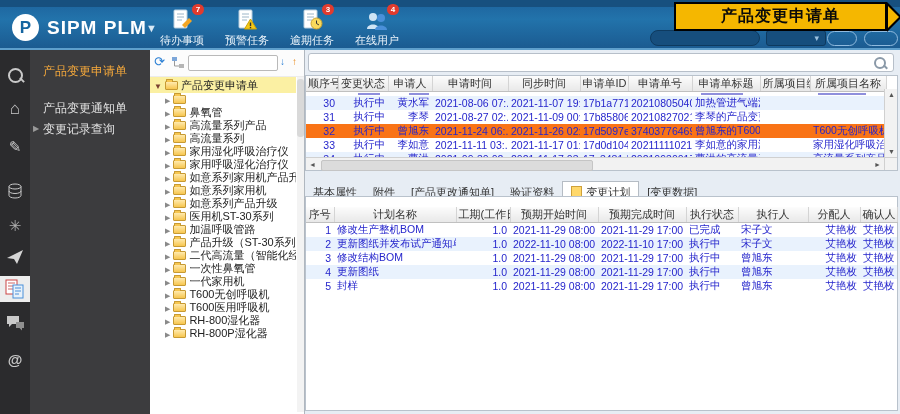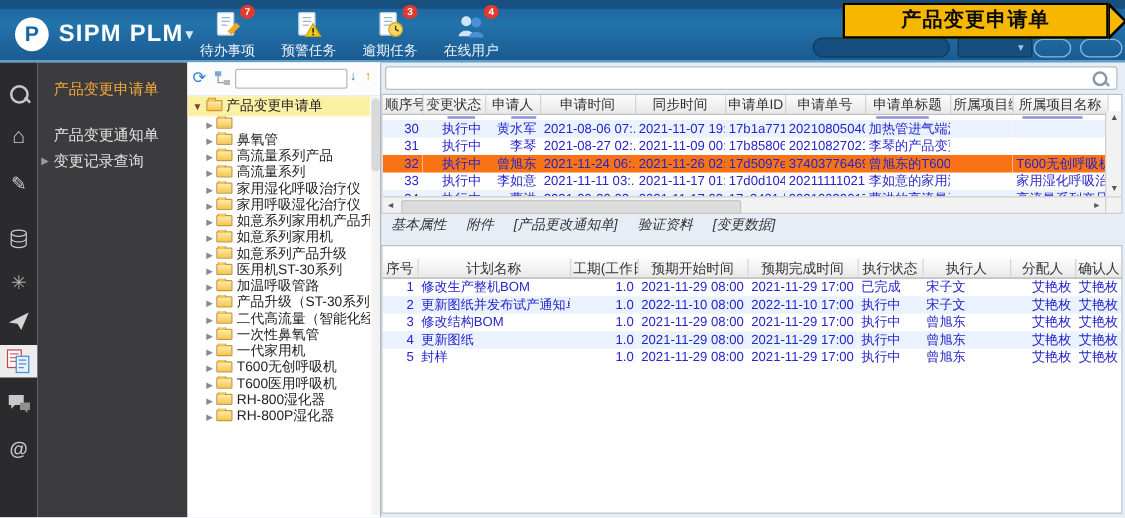--- a/index.html
+++ b/index.html
@@ -102,21 +102,21 @@
   
   #vscroll{position:absolute;right:0;top:13px;width:13px;bottom:13px;background:#f2f2f2;border-left:1px solid #d0d0d0;box-sizing:border-box;}
   .sbtn{position:absolute;width:13px;height:11px;font-size:7px;color:#555;text-align:center;line-height:11px;cursor:pointer;}
   #vs-up{top:0;} #vs-down{bottom:0;}
   #hscroll{position:absolute;left:0;right:13px;bottom:0;height:13px;background:#f2f2f2;border-top:1px solid #d0d0d0;box-sizing:border-box;}
   #hs-left{left:0;top:1px;} #hs-right{right:0;top:1px;}
   #hs-thumb{position:absolute;left:15px;top:2px;width:270px;height:9px;background:#dcdcdc;border:1px solid #c5c5c5;border-radius:2px;cursor:pointer;}
   #corner{position:absolute;right:0;bottom:0;width:13px;height:13px;background:#f2f2f2;border-top:1px solid #d0d0d0;border-left:1px solid #d0d0d0;box-sizing:border-box;}
 
   
-  #tabs{position:absolute;left:0;top:119px;width:593px;height:20px;display:flex;align-items:center;font-style:italic;}
+  #tabs{position:absolute;left:0;top:132px;width:593px;height:20px;display:flex;align-items:center;}
   .tab{font-size:11px;color:#333;padding:3px 8px 3px;white-space:nowrap;cursor:pointer;}
   .tab.active{background:#fff;border:1px solid #b5bcc4;border-bottom:none;display:flex;align-items:center;}
   .tab-ico{display:inline-block;width:9px;height:11px;background:#ffd86b;border:1px solid #cfa13a;margin-right:4px;}
 
   svg{display:block;}
 </style>
 </head>
 <body>
 
 <div id="app">
@@ -455,20 +455,24 @@
       <span>附件</span>
     </div>
         <div class="tab">
       
       <span>[产品更改通知单]</span>
     </div>
         <div class="tab">
       
       <span>验证资料</span>
     </div>
+        <div class="tab active">
+      <span class="tab-ico"></span>
+      <span>变更计划</span>
+    </div>
         <div class="tab">
       
       <span>[变更数据]</span>
     </div>
       </div>
 
     <div class="panel" id="grid2-panel">
       <table id="grid2">
           <colgroup>
             <col style="width:28px">

